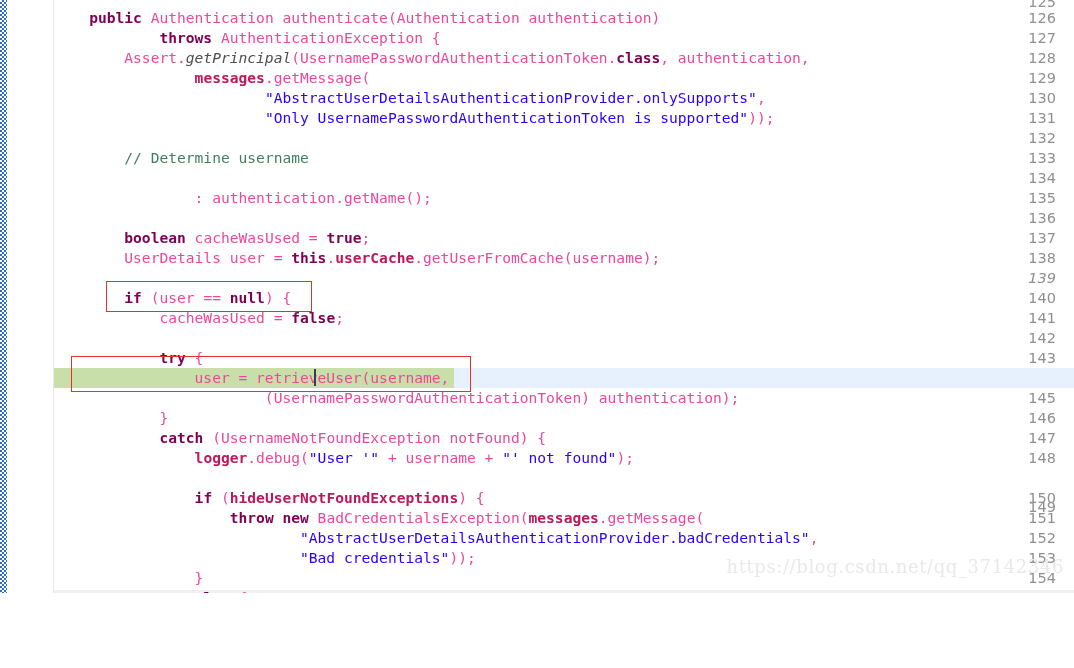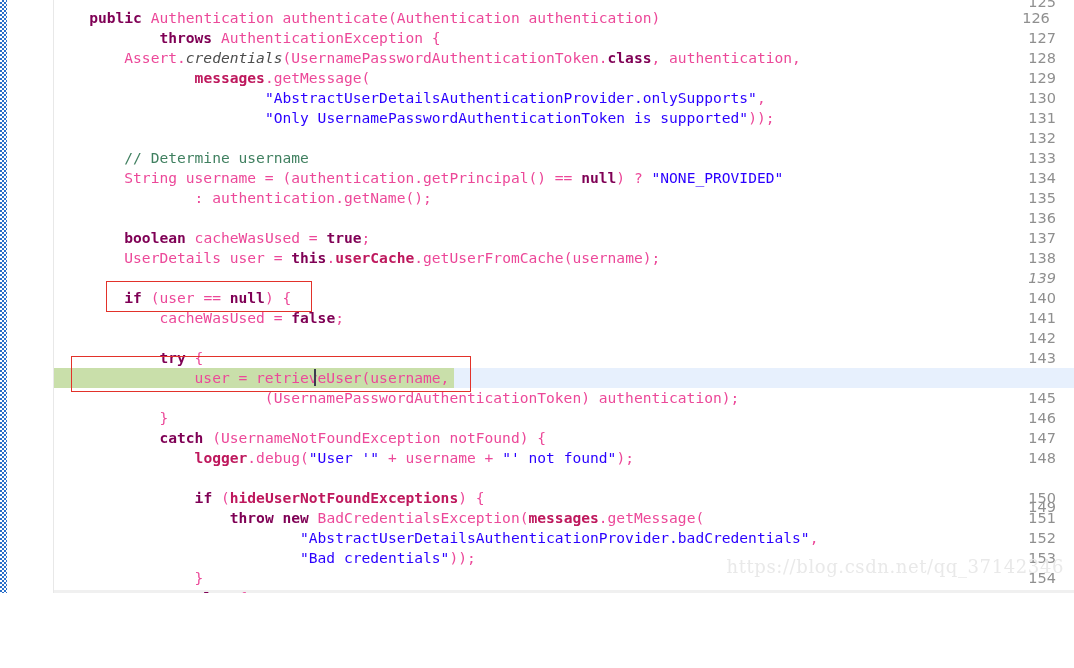--- a/index.html
+++ b/index.html
@@ -183,21 +183,21 @@
   <div class="current-line-band" style="top:368px;"></div>
 
   <div class="sel-highlight" style="left:45px; top:368px; width:409px;"></div>
 
   <div class="annotation-ruler"></div>
 
   <div class="gutter"></div>
   <div class="gutter-sep"></div>
 
   <div class="lnum" style="top:-8px;">125</div>
-  <div class="lnum" style="top:8px;text-align:center;">126</div>
+  <div class="lnum" style="top:8px;">126</div>
   <div class="lnum" style="top:28px;">127</div>
   <div class="lnum" style="top:48px;">128</div>
   <div class="lnum" style="top:68px;">129</div>
   <div class="lnum" style="top:88px;">130</div>
   <div class="lnum" style="top:108px;">131</div>
   <div class="lnum" style="top:128px;">132</div>
   <div class="lnum" style="top:148px;">133</div>
   <div class="lnum" style="top:168px;">134</div>
   <div class="lnum" style="top:188px;">135</div>
   <div class="lnum" style="top:208px;">136</div>
@@ -227,33 +227,32 @@
   <div class="fold-icon" style="top:13px;"></div>
 
   <div class="code-area">
 
     <div class="code-line" style="top:-8px;"></div>
 
     <div class="code-line" style="top:8px;"><span class="plain">    </span><span class="kw">public</span><span class="plain"> Authentication authenticate(Authentication authentication)</span></div>
 
     <div class="code-line" style="top:28px;"><span class="plain">            </span><span class="kw">throws</span><span class="plain"> AuthenticationException {</span></div>
 
-    <div class="code-line" style="top:48px;"><span class="plain">        Assert.</span><span class="stat">credentials</span><span class="plain">(UsernamePasswordAuthenticationToken.</span><span class="kw">class</span><span class="plain">, authentication,</span></div>
+    <div class="code-line" style="top:48px;"><span class="plain">        Assert.</span><span class="stat">getPrincipal</span><span class="plain">(UsernamePasswordAuthenticationToken.</span><span class="kw">class</span><span class="plain">, authentication,</span></div>
 
     <div class="code-line" style="top:68px;"><span class="plain">                </span><span class="fld">messages</span><span class="plain">.getMessage(</span></div>
 
     <div class="code-line" style="top:88px;"><span class="plain">                        </span><span class="str">"AbstractUserDetailsAuthenticationProvider.onlySupports"</span><span class="plain">,</span></div>
 
     <div class="code-line" style="top:108px;"><span class="plain">                        </span><span class="str">"Only UsernamePasswordAuthenticationToken is supported"</span><span class="plain">));</span></div>
 
     <div class="code-line" style="top:128px;"></div>
 
     <div class="code-line" style="top:148px;"><span class="plain">        </span><span class="cmt">// Determine username</span></div>
 
-    <div class="code-line" style="top:168px;"><span class="plain">        String username = (authentication.getPrincipal() == </span><span class="kw">null</span><span class="plain">) ? </span><span class="str">"NONE_PROVIDED"</span></div>
 
     <div class="code-line" style="top:188px;"><span class="plain">                : authentication.getName();</span></div>
 
     <div class="code-line" style="top:208px;"></div>
 
     <div class="code-line" style="top:228px;"><span class="plain">        </span><span class="kw">boolean</span><span class="plain"> cacheWasUsed = </span><span class="kw">true</span><span class="plain">;</span></div>
 
     <div class="code-line" style="top:248px;"><span class="plain">        UserDetails user = </span><span class="kw">this</span><span class="plain">.</span><span class="fld">userCache</span><span class="plain">.getUserFromCache(username);</span></div>
 
     <div class="code-line" style="top:268px;"></div>

